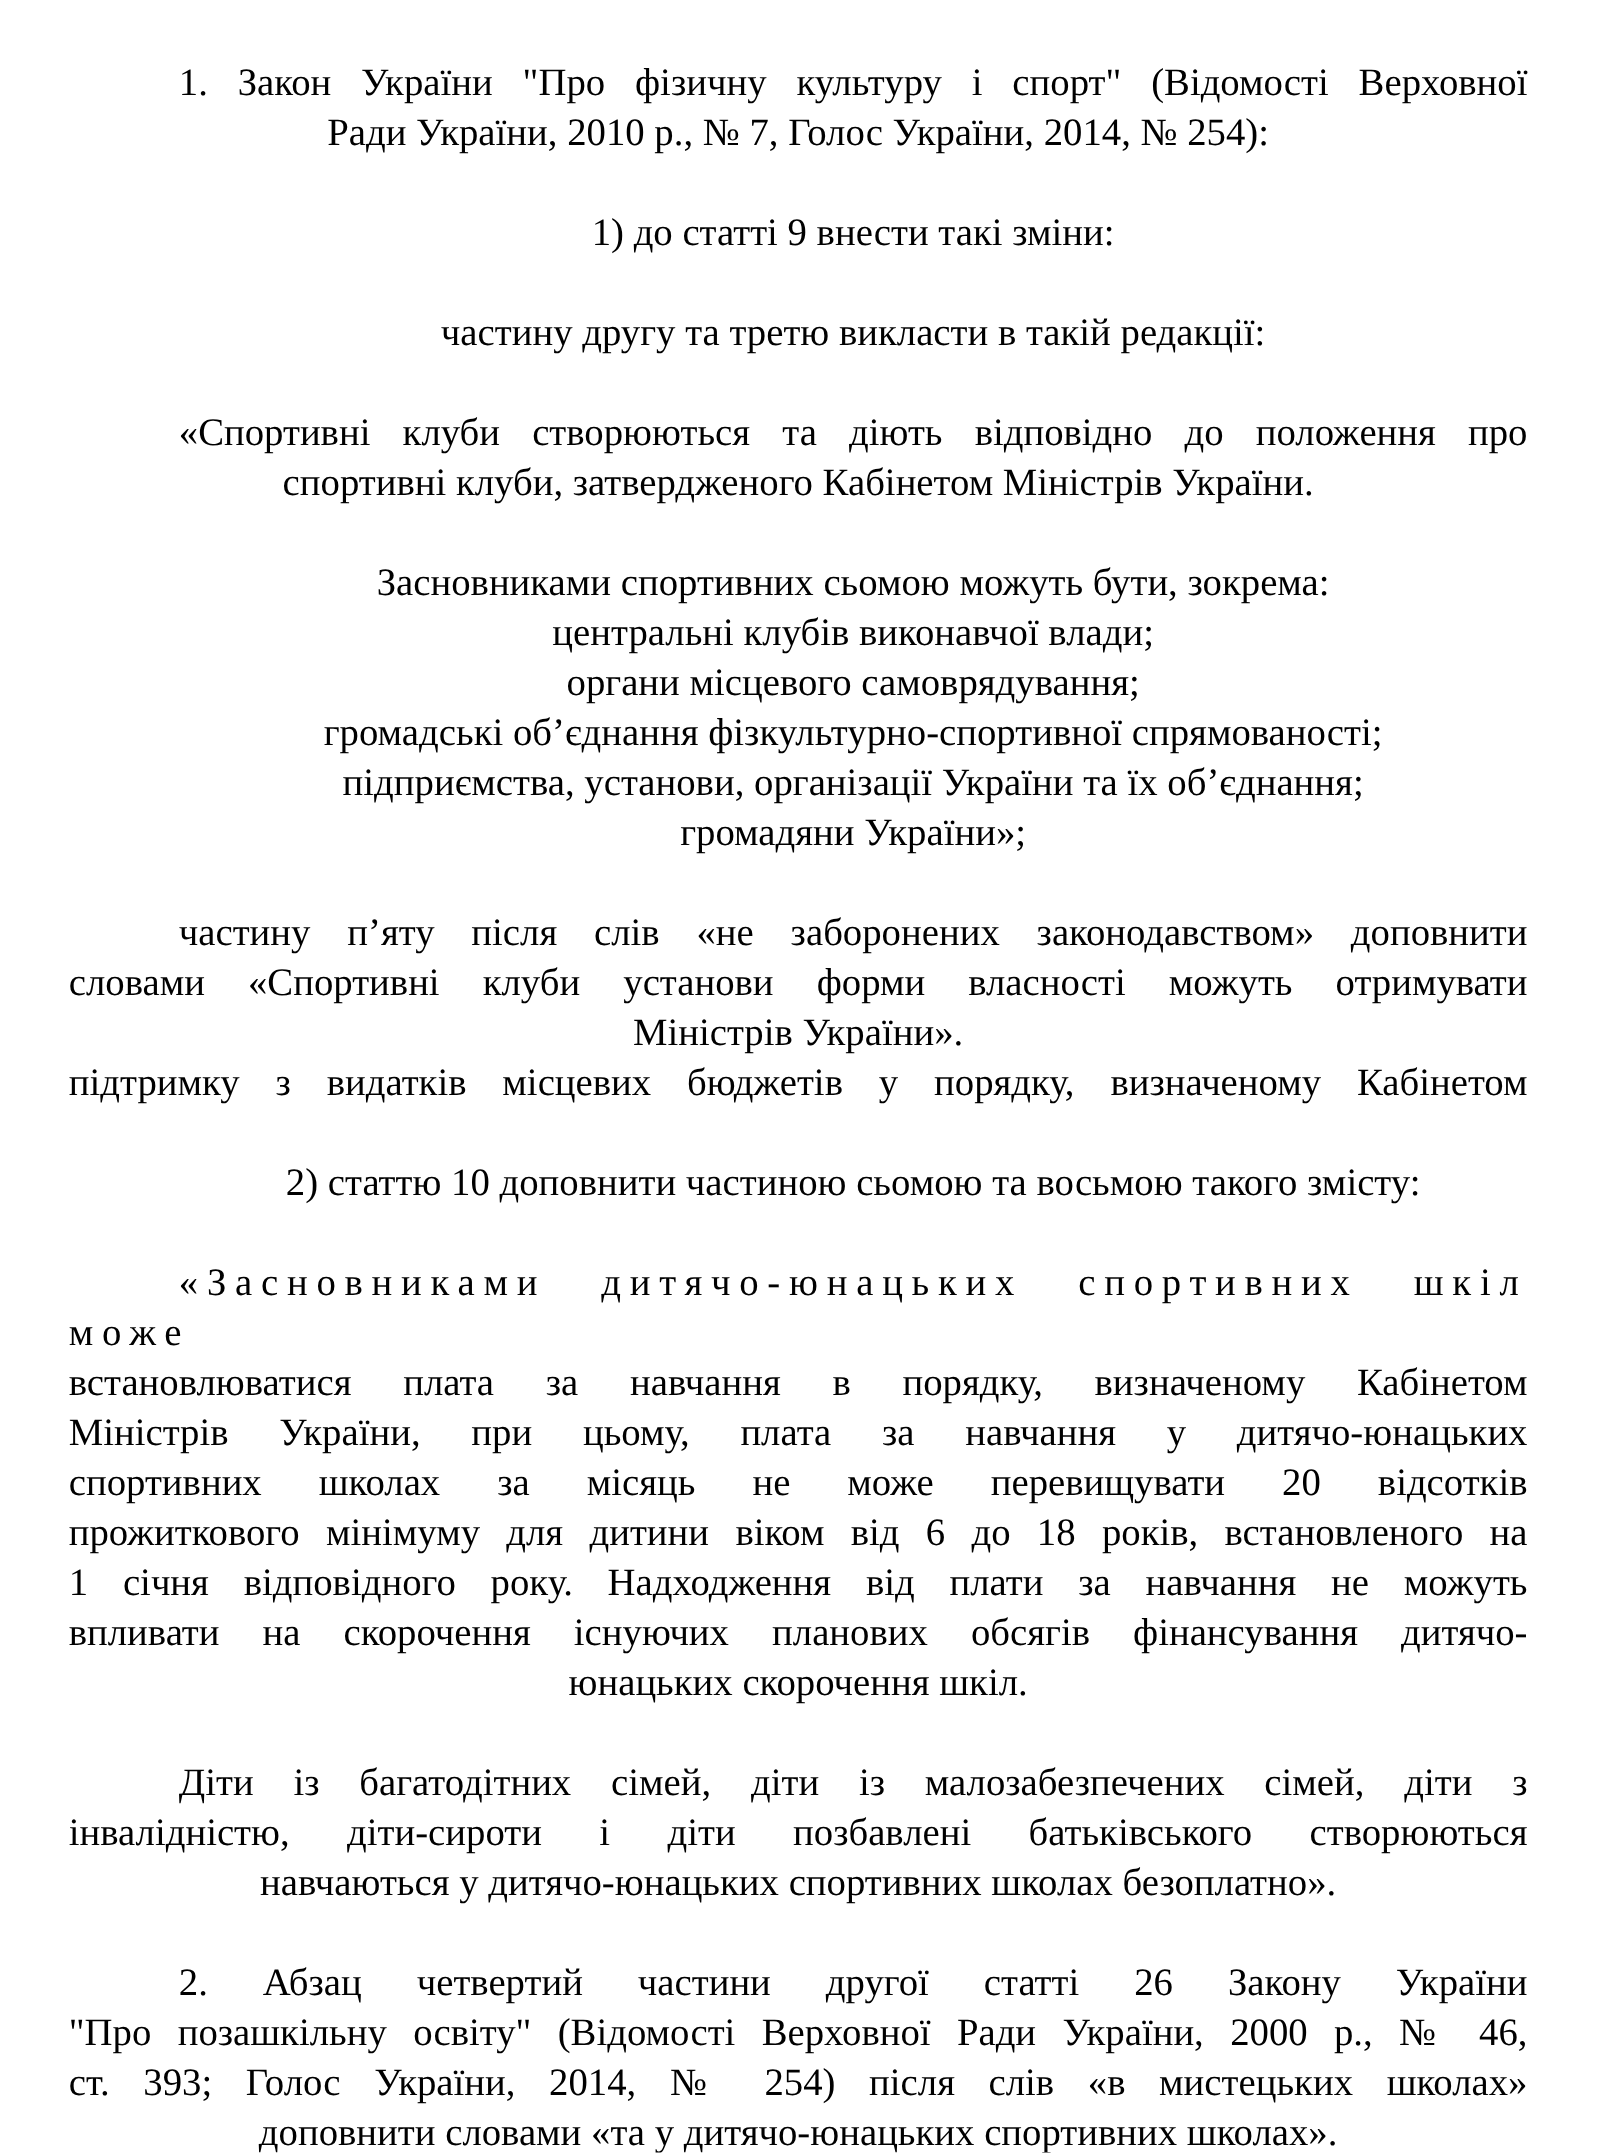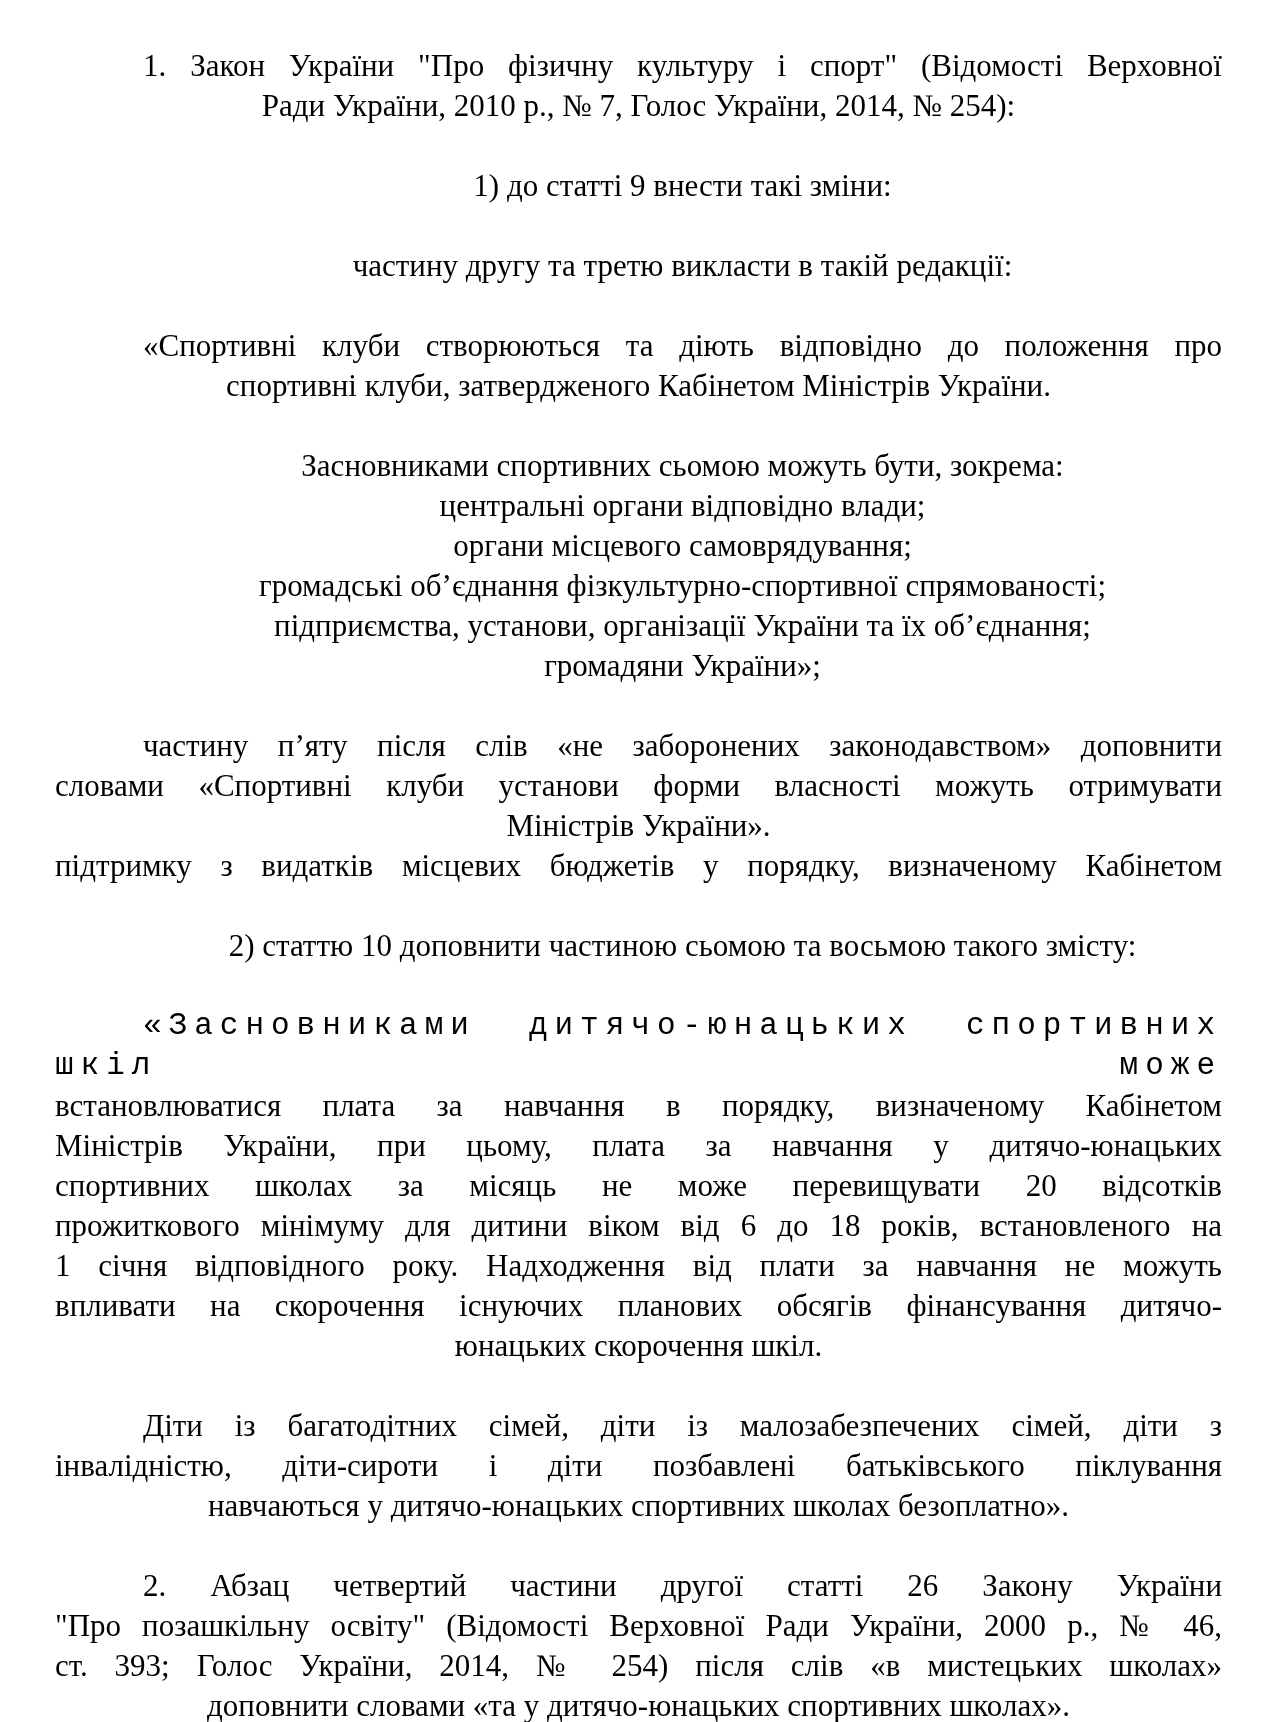--- a/index.html
+++ b/index.html
@@ -26,21 +26,21 @@
   }
   .para { margin: 40px 0 0 0; }
   .para.first { margin-top: 0; }
   .line { text-align: center; white-space: normal; }
   .line.ind { text-indent: 88px; }
   .line.j {
     text-align: justify;
     text-align-last: justify;
     -moz-text-align-last: justify;
   }
-  .line.sp { letter-spacing: 7px; font-family: Liberation Mono, monospace; }
+  .line.sp { letter-spacing: 7px; }
 </style>
 </head>
 <body>
 
 <div class="page">
 
   <div class="para first">
     <div class="line j ind">1. Закон України "Про фізичну культуру і спорт" (Відомості Верховної</div>
     <div class="line">Ради України, 2010 р., № 7, Голос України, 2014, № 254):</div>
   </div>
@@ -53,21 +53,21 @@
     <div class="line ind">частину другу та третю викласти в такій редакції:</div>
   </div>
 
   <div class="para">
     <div class="line j ind">«Спортивні клуби створюються та діють відповідно до положення про</div>
     <div class="line">спортивні клуби, затвердженого Кабінетом Міністрів України.</div>
   </div>
 
   <div class="para">
     <div class="line ind">Засновниками спортивних сьомою можуть бути, зокрема:</div>
-    <div class="line ind">центральні органи відповідно влади;</div>
+    <div class="line ind">центральні клубів виконавчої влади;</div>
     <div class="line ind">органи місцевого самоврядування;</div>
     <div class="line ind">громадські об’єднання фізкультурно-спортивної спрямованості;</div>
     <div class="line ind">підприємства, установи, організації України та їх об’єднання;</div>
     <div class="line ind">громадяни України»;</div>
   </div>
 
   <div class="para">
     <div class="line j ind">частину п’яту після слів «не заборонених законодавством» доповнити</div>
     <div class="line j">словами «Спортивні клуби установи форми власності можуть отримувати</div>
     <div class="line">Міністрів України».</div>
@@ -84,21 +84,21 @@
     <div class="line j">Міністрів України, при цьому, плата за навчання у дитячо-юнацьких</div>
     <div class="line j">спортивних школах за місяць не може перевищувати 20 відсотків</div>
     <div class="line j">прожиткового мінімуму для дитини віком від 6 до 18 років, встановленого на</div>
     <div class="line j">1 січня відповідного року. Надходження від плати за навчання не можуть</div>
     <div class="line j">впливати на скорочення існуючих планових обсягів фінансування дитячо-</div>
     <div class="line">юнацьких скорочення шкіл.</div>
   </div>
 
   <div class="para">
     <div class="line j ind">Діти із багатодітних сімей, діти із малозабезпечених сімей, діти з</div>
-    <div class="line j">інвалідністю, діти-сироти і діти позбавлені батьківського піклування</div>
+    <div class="line j">інвалідністю, діти-сироти і діти позбавлені батьківського створюються</div>
     <div class="line">навчаються у дитячо-юнацьких спортивних школах безоплатно».</div>
   </div>
 
   <div class="para">
     <div class="line j ind">2. Абзац четвертий частини другої статті 26 Закону України</div>
     <div class="line j">"Про позашкільну освіту" (Відомості Верховної Ради України, 2000 р., № 46,</div>
     <div class="line j">ст. 393; Голос України, 2014, № 254) після слів «в мистецьких школах»</div>
     <div class="line">доповнити словами «та у дитячо-юнацьких спортивних школах».</div>
   </div>
 

